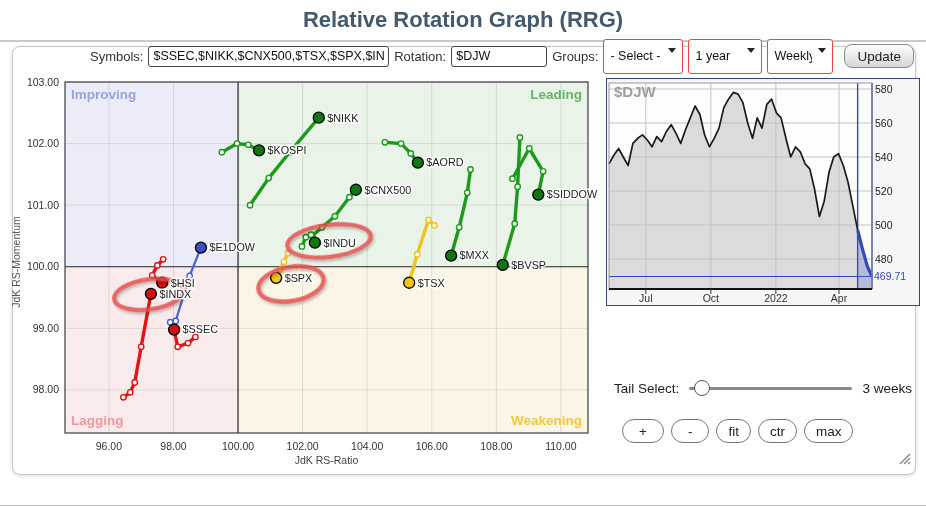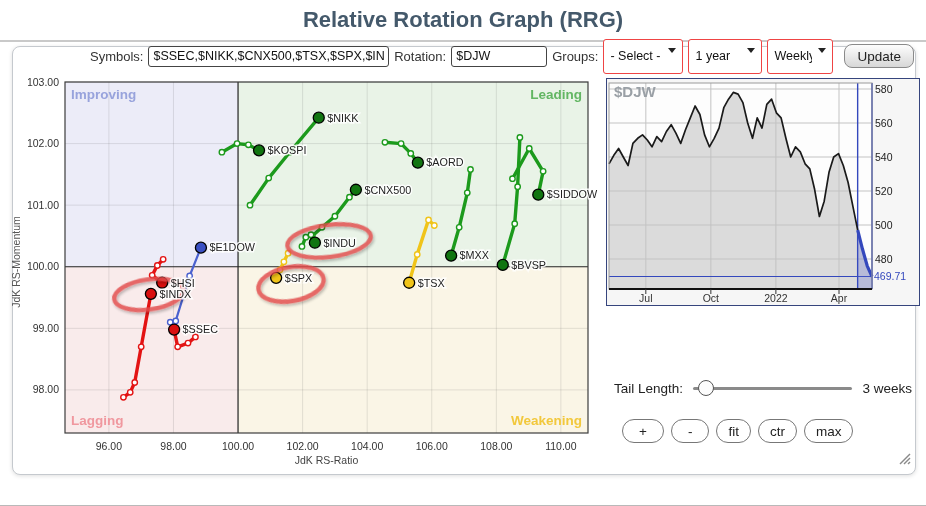--- a/index.html
+++ b/index.html
@@ -244,21 +244,21 @@
         <text x="268" y="81.5" fill="#222" font-size="10.5px">540</text>
         <text x="268" y="115.5" fill="#222" font-size="10.5px">520</text>
         <text x="268" y="149.5" fill="#222" font-size="10.5px">500</text>
         <text x="268" y="183.5" fill="#222" font-size="10.5px">480</text>
         <text x="267" y="200.99300000000002" fill="#3448bd" font-size="10.5px">469.71</text>
         <text x="7" y="18" fill="#9aa0a6" font-size="15px" font-weight="bold">$DJW</text>
       </svg>
   </div>
 
   <div class="tail-row">
-    <span>Tail Length:</span>
+    <span>Tail Select:</span>
     <span class="track">
       <span class="thumb"></span>
     </span>
     <span>3 weeks</span>
   </div>
 
   <div class="btn-row" id="btn-row">
       <button class="pill" style="padding: 0px 16px;">+</button>
       <button class="pill" style="padding: 0px 16px;">-</button>
       <button class="pill">fit</button>

